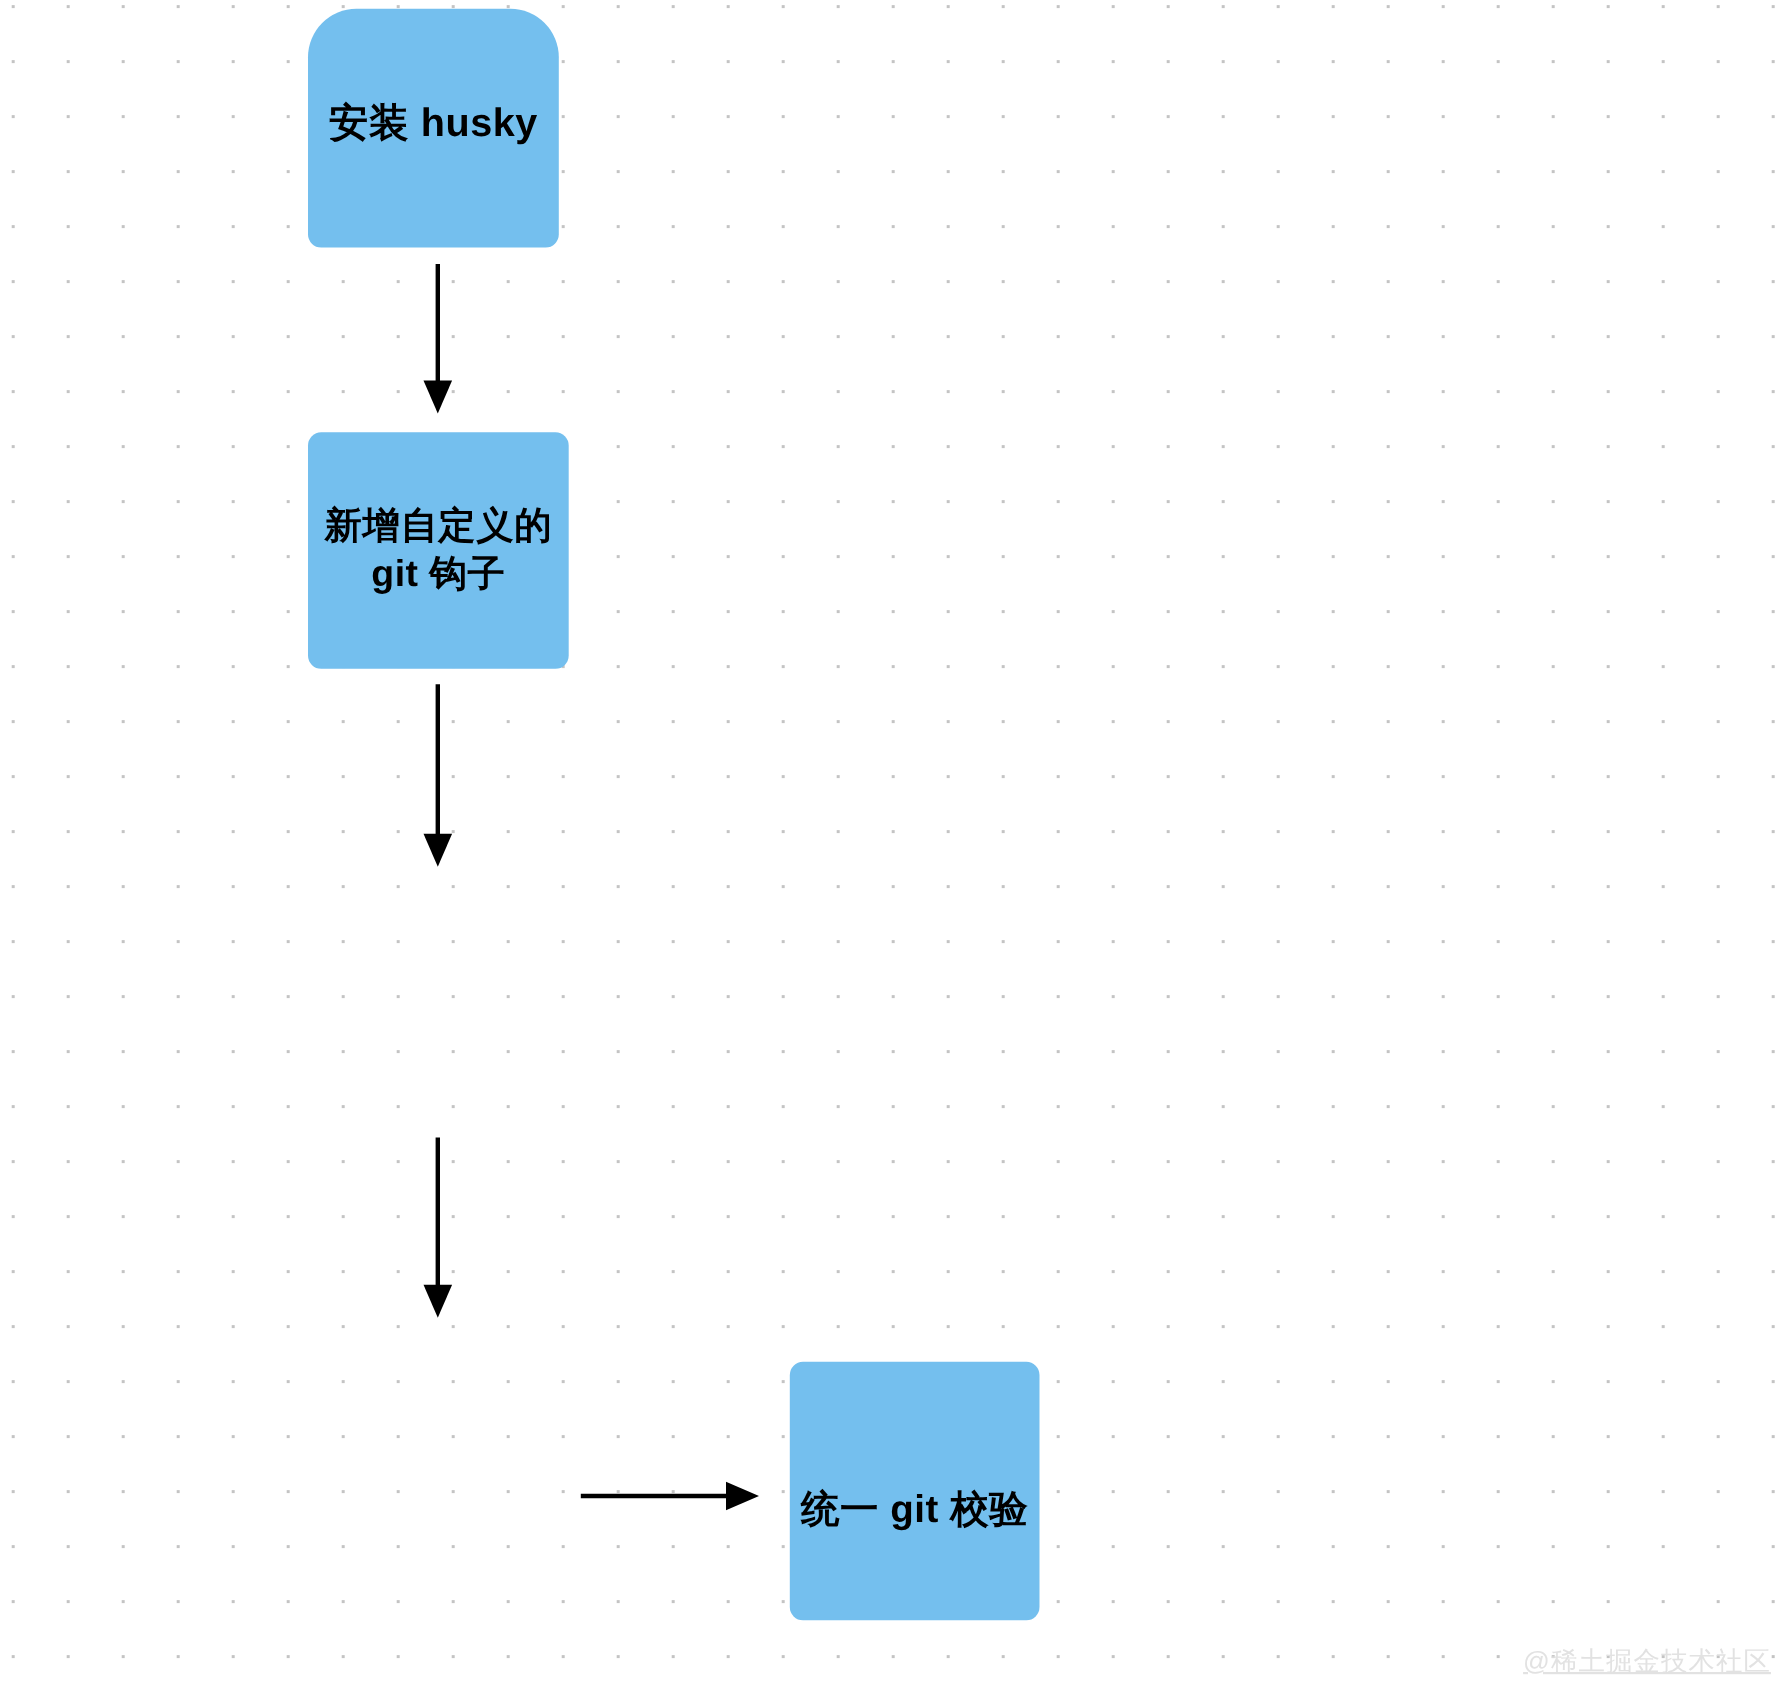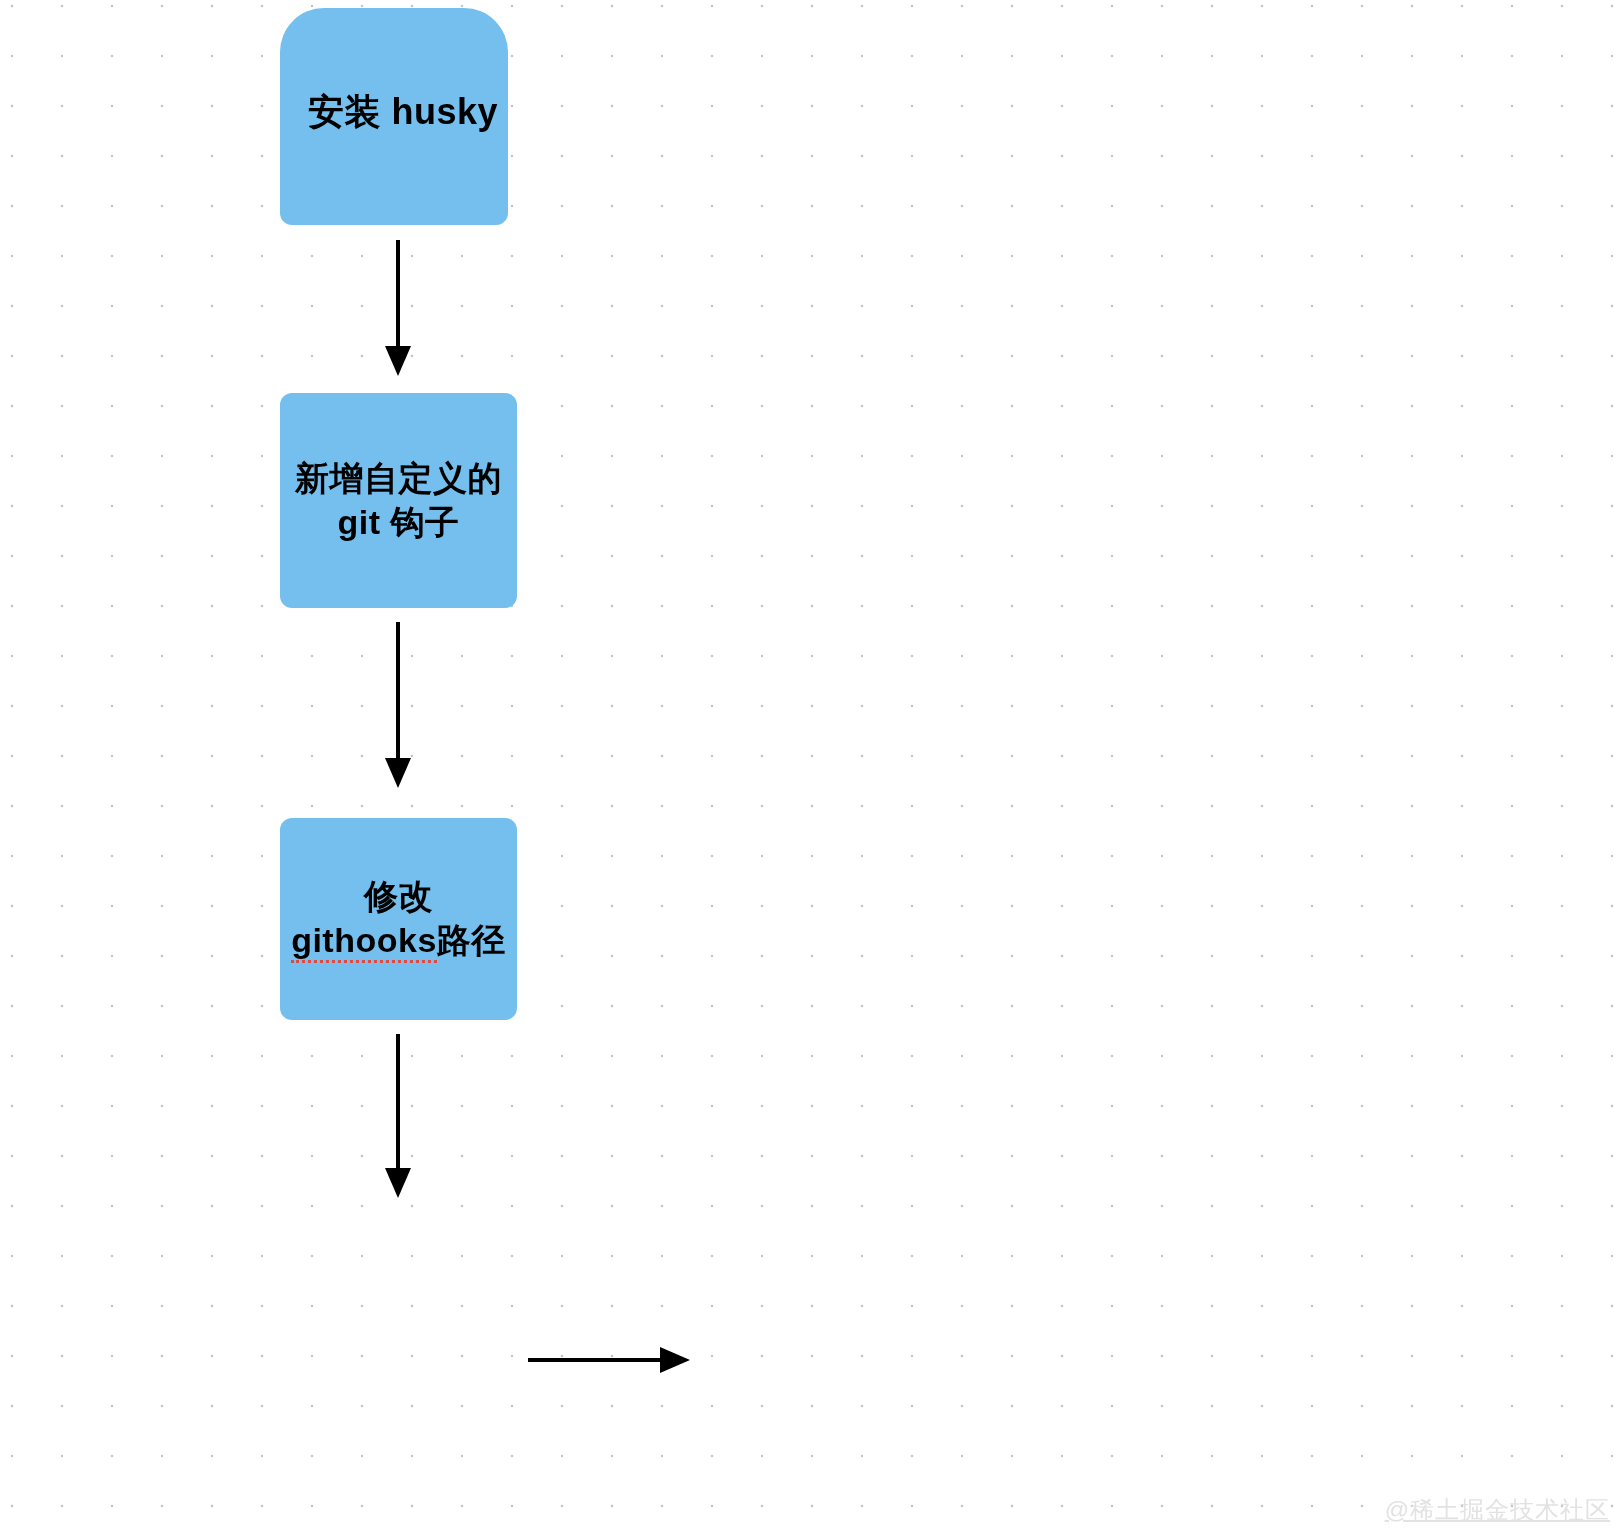--- a/index.html
+++ b/index.html
@@ -40,21 +40,21 @@
     box-sizing: border-box;
   }
 
   
   #node-install-husky {
     left: 280px;  top: 8px;    width: 228px; height: 217px;
     font-size: 36px;
     border-top-left-radius: 44px;
     border-top-right-radius: 44px;
   }
-  #node-install-husky .label { transform: translateY(-4px); text-align: right; }
+  #node-install-husky .label { transform: translateY(-4px); }
 
   #node-add-custom-git-hook {
     left: 280px;  top: 393px;  width: 237px; height: 215px;
     font-size: 34px;
   }
   #node-modify-githooks-path {
     left: 280px;  top: 818px;  width: 237px; height: 202px;
     font-size: 34px;
   }
   #node-public-code {
@@ -101,25 +101,25 @@
 <div id="canvas">
 
   <div class="node" id="node-install-husky">
     <span class="label">安装 husky</span>
   </div>
 
   <div class="node" id="node-add-custom-git-hook">
     <span class="label">新增自定义的 git 钩子</span>
   </div>
 
-  <div class="node" id="node-modify-githooks-path">
-    <span class="label"><span>修改 </span><span class="spell-error">githooks</span><span>路径</span></span>
-  </div>
 
 
+  <div class="node" id="node-unified-git-check">
+    <span class="label">统一 git 校验</span>
+  </div>
 
   <div class="connector" id="edge-install-to-hook">
     <svg width="40" height="140" viewBox="0 0 40 140">
       <line x1="20" y1="0" x2="20" y2="118" stroke="#000000" stroke-width="4"></line>
       <polygon points="20,136 7,106 33,106" fill="#000000"></polygon>
     </svg>
   </div>
 
   <div class="connector" id="edge-hook-to-path">
     <svg width="40" height="170" viewBox="0 0 40 170">

